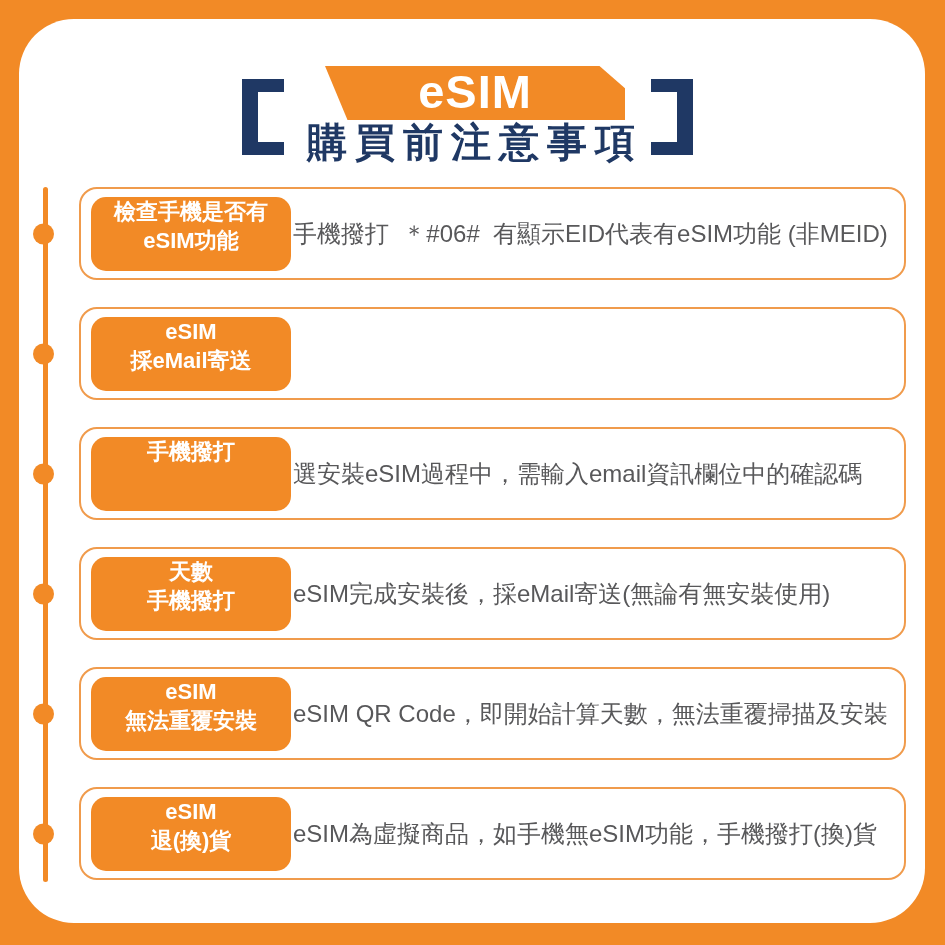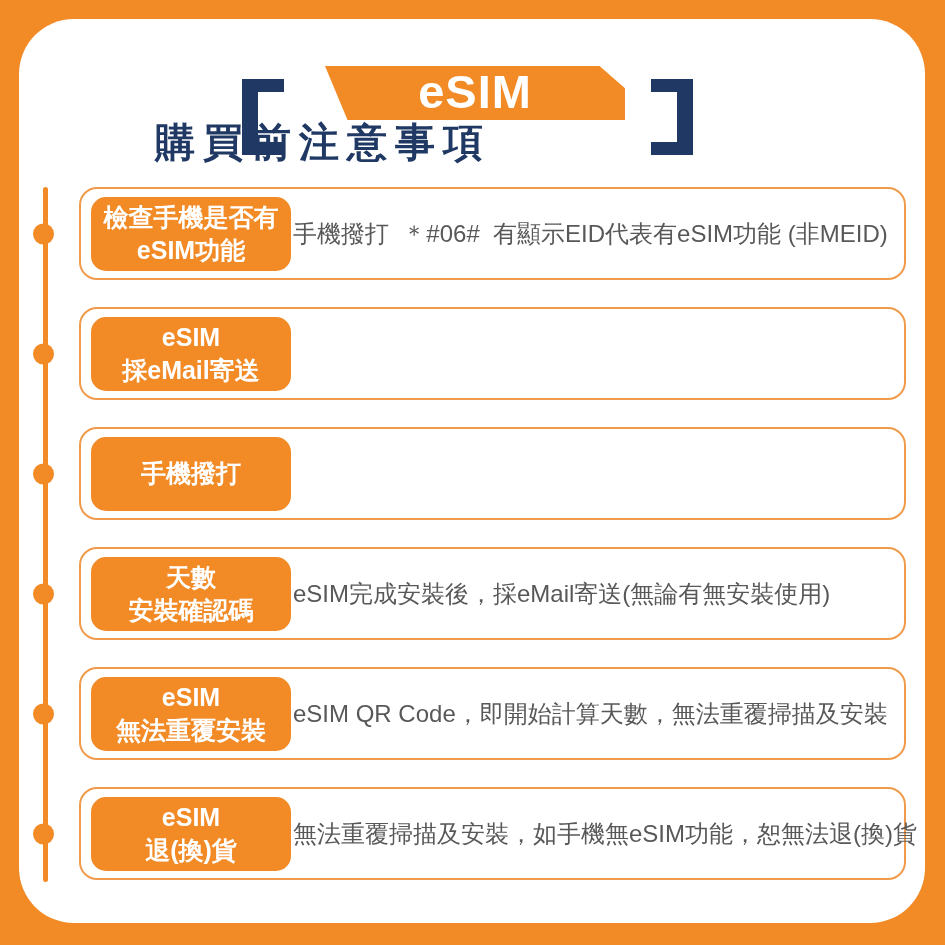--- a/index.html
+++ b/index.html
@@ -34,21 +34,21 @@
     font-size: 47px;
     font-weight: bold;
     letter-spacing: 1px;
     padding-bottom: 3px;
     box-sizing: border-box;
   }
   .title {
     position: absolute;
     left: 155px; top: 119px;
     width: 640px;
-    text-align: left;
+    text-align: center;
     font-size: 40px;
     font-weight: bold;
     letter-spacing: 8px;
     line-height: 46px;
     color: var(--navy, #1F3864);
   }
   .bracket {
     position: absolute;
     top: 79px;
     width: 42px; height: 76px;
@@ -106,24 +106,24 @@
     display: flex;
     align-items: center;
     padding: 0 8px 0 10px;
   }
   .label {
     flex: 0 0 200px;
     height: 74px;
     background: var(--orange, #F28A26);
     border-radius: 15px;
     display: flex;
-    align-items: center;
+    align-items: flex-start;
     justify-content: center;
     color: #fff;
-    font-size: 25px;
+    font-size: 22px;
     font-weight: bold;
     line-height: 1.32;
     text-align: center;
     box-sizing: border-box;
   }
   .label-text { white-space: pre-line; }
   .notice-text {
     flex: 1;
     text-align: left;
     color: var(--text-gray, #58585A);
@@ -171,29 +171,30 @@
       </div>
     </div>
   </div>
 
   <div class="row">
     <span class="dot"></span>
     <div class="card">
       <div class="label">
         <span class="label-text">手機撥打</span>
       </div>
+      <div class="notice-text">選安裝eSIM過程中，需輸入email資訊欄位中的確認碼</div>
     </div>
   </div>
 
   <div class="row">
     <span class="dot"></span>
     <div class="card">
       <div class="label">
         <span class="label-text">天數
-安裝確認碼</span>
+手機撥打</span>
       </div>
       <div class="notice-text">eSIM完成安裝後，採eMail寄送(無論有無安裝使用)</div>
     </div>
   </div>
 
   <div class="row">
     <span class="dot"></span>
     <div class="card">
       <div class="label">
         <span class="label-text">eSIM
@@ -203,17 +204,17 @@
     </div>
   </div>
 
   <div class="row">
     <span class="dot"></span>
     <div class="card">
       <div class="label">
         <span class="label-text">eSIM
 退(換)貨</span>
       </div>
-      <div class="notice-text">無法重覆掃描及安裝，如手機無eSIM功能，恕無法退(換)貨</div>
+      <div class="notice-text">eSIM為虛擬商品，如手機無eSIM功能，手機撥打(換)貨</div>
     </div>
   </div>
 
 </div>
 
 </body></html>

